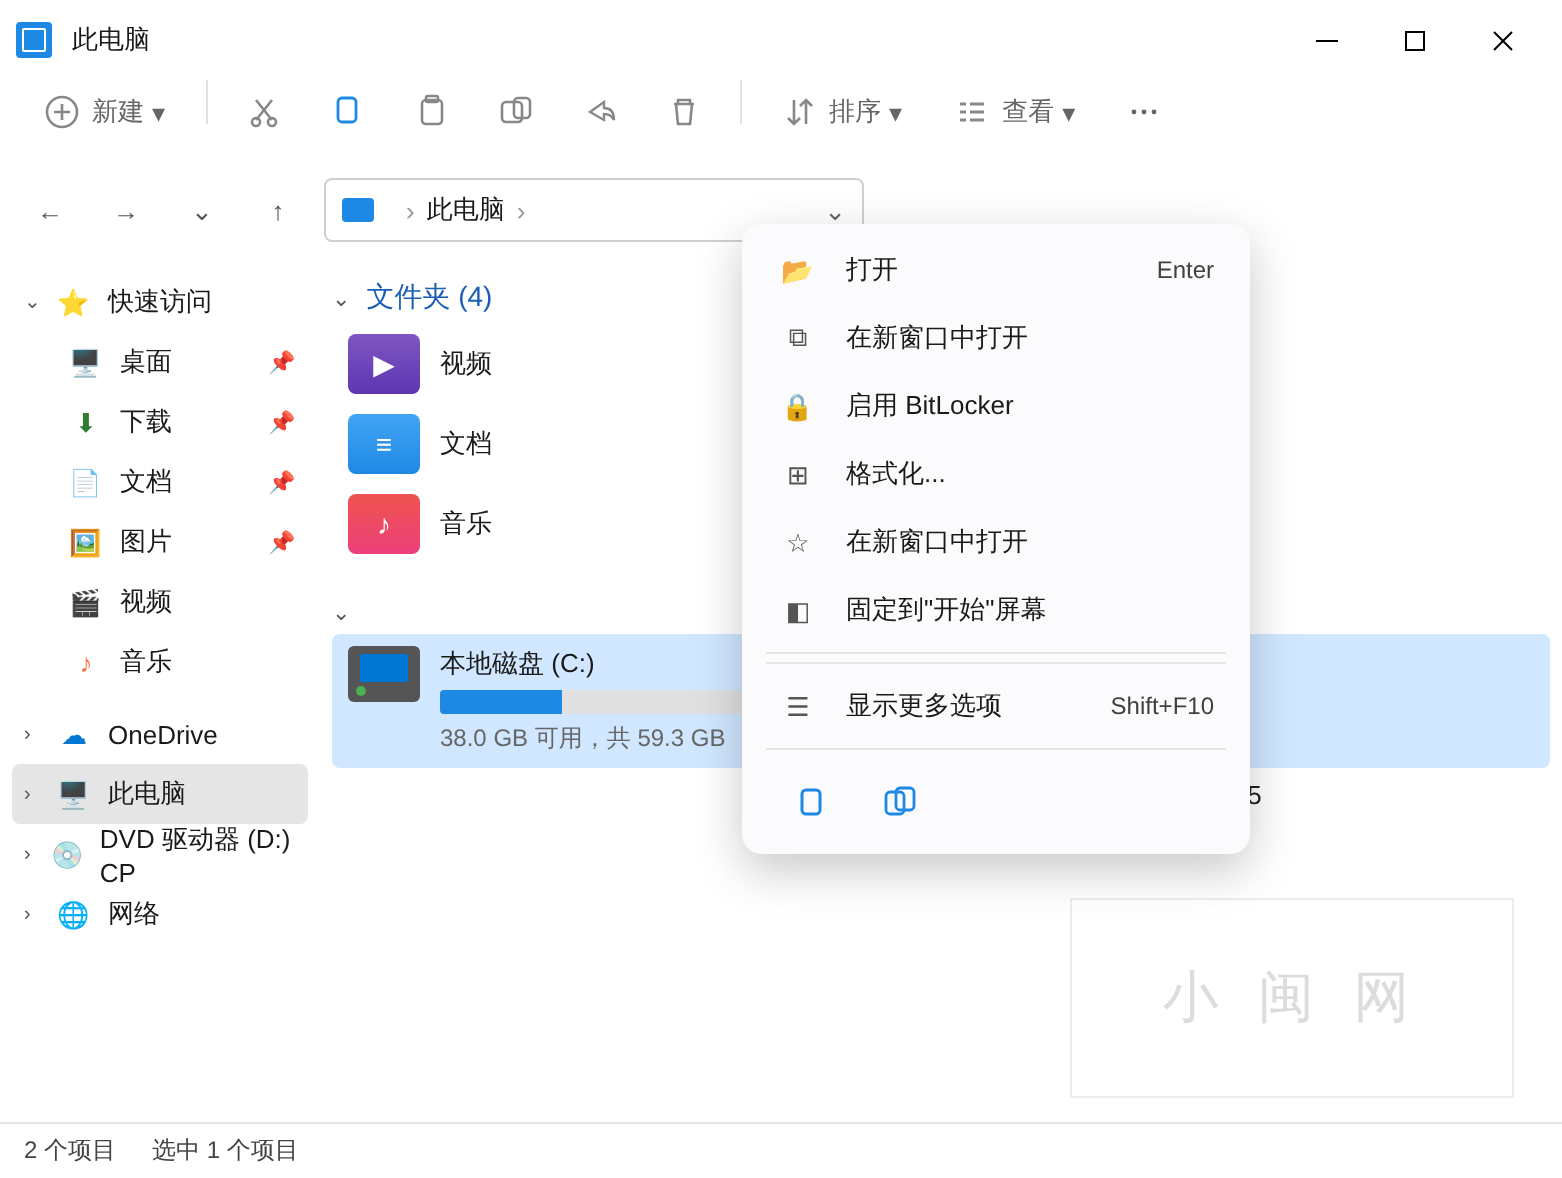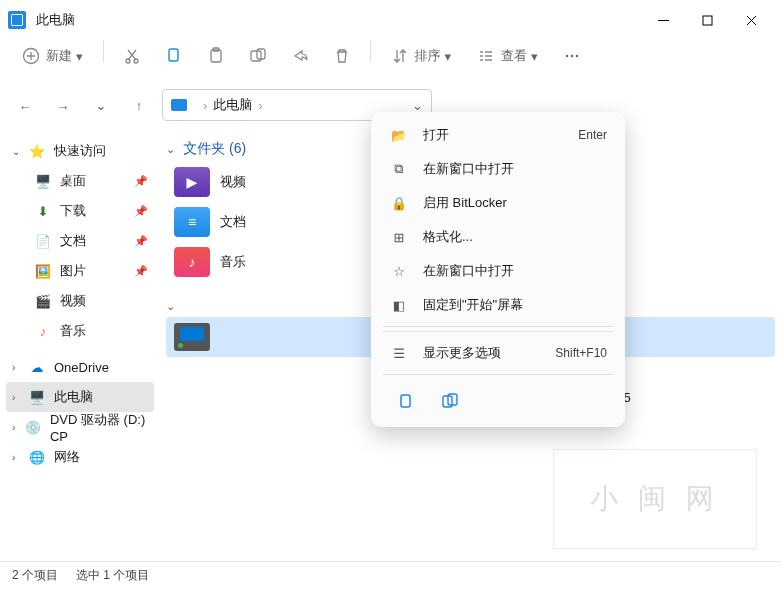--- a/index.html
+++ b/index.html
@@ -65,21 +65,21 @@
 .ctx-menu { position: absolute; left: 371px; top: 112px; width: 254px; background: #fbfbfd; border-radius: 10px; box-shadow: 0 8px 24px rgba(0,0,0,.22); padding: 6px; z-index: 100; }
 .ctx-item { display: flex; align-items: center; height: 34px; padding: 0 12px; border-radius: 6px; cursor: pointer; font-size: 13px; }
 .ctx-icon { width: 20px; margin-right: 14px; color: #555; display: flex; justify-content: center; }
 .ctx-sc { margin-left: auto; color: #404040; font-size: 12px; }
 .ctx-sep { height: 1px; background: #e4e4e4; margin: 4px 6px; }
 .ctx-bottom { display: flex; gap: 10px; padding: 8px 12px 4px; }
 .ctx-bottom .bb { width: 34px; height: 30px; display: flex; align-items: center; justify-content: center; border-radius: 6px; cursor: pointer; color: #1e88e5; }
 
 .statusbar { height: 28px; border-top: 1px solid #e5e5e5; display: flex; align-items: center; padding: 0 12px; font-size: 12px; color: #444; gap: 18px; }
 
-.watermark { position: absolute; right: 24px; bottom: 40px; width: 204px; height: 100px; border: 1px solid #ddd; opacity: .5; display: flex; align-items: center; justify-content: center; color: #bbb; font-size: 28px; letter-spacing: 6px; }
+.watermark { position: absolute; right: 24px; bottom: 40px; width: 222px; height: 100px; border: 1px solid #ddd; opacity: .5; display: flex; align-items: center; justify-content: center; color: #bbb; font-size: 28px; letter-spacing: 6px; }
 </style>
 </head>
 <body>
 
 <div class="titlebar">
   <div class="app-icon"></div>
   <div class="title">此电脑</div>
   <div class="win-controls">
     <div class="win-btn">
         <svg viewBox="0 0 11 11">
@@ -238,41 +238,48 @@
         <span class="sb-chev">›</span>
         <span class="sb-icon">🌐</span>
         <span>网络</span>
       </div>
   </div>
 
   <div class="content">
     <div class="sect">
       <div class="sect-head">
         <span class="chev2">⌄</span>
-        <span>文件夹 (6)</span>
+        <span>文件夹 (4)</span>
       </div>
       <div class="folder-row">
           <div class="folder-icon fi-video">▶</div>
           <span>视频</span>
         </div>
       <div class="folder-row">
           <div class="folder-icon fi-docs">≡</div>
           <span>文档</span>
         </div>
       <div class="folder-row">
           <div class="folder-icon fi-music">♪</div>
           <span>音乐</span>
         </div>
     </div>
     <div class="sect">
       <div class="sect-head">
         <span class="chev2">⌄</span>
       </div>
       <div class="drive-row selected">
         <div class="drive-icon win"></div>
+        <div class="drive-info">
+          <div class="drive-name">本地磁盘 (C:)</div>
+          <div class="drive-bar">
+              <div class="drive-fill" style="width:36%"></div>
+            </div>
+          <div class="drive-sub">38.0 GB 可用，共 59.3 GB</div>
+        </div>
       </div>
       <div style="position:absolute; left:460px; top:264px; font-size:13px; color:#222">/5</div>
     </div>
   </div>
 </div>
 
 <div class="ctx-menu">
   <div class="ctx-item">
       <span class="ctx-icon">📂</span>
       <span>打开</span>

